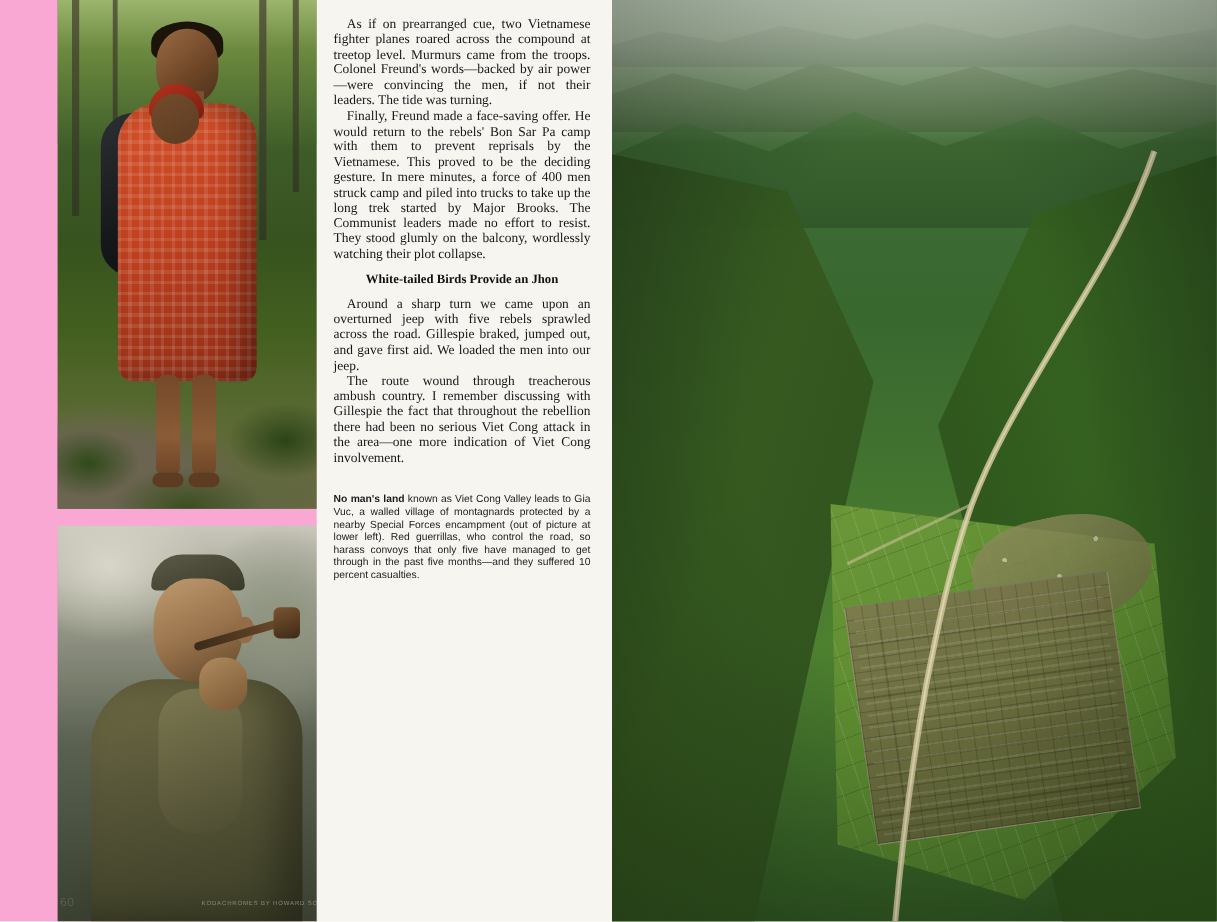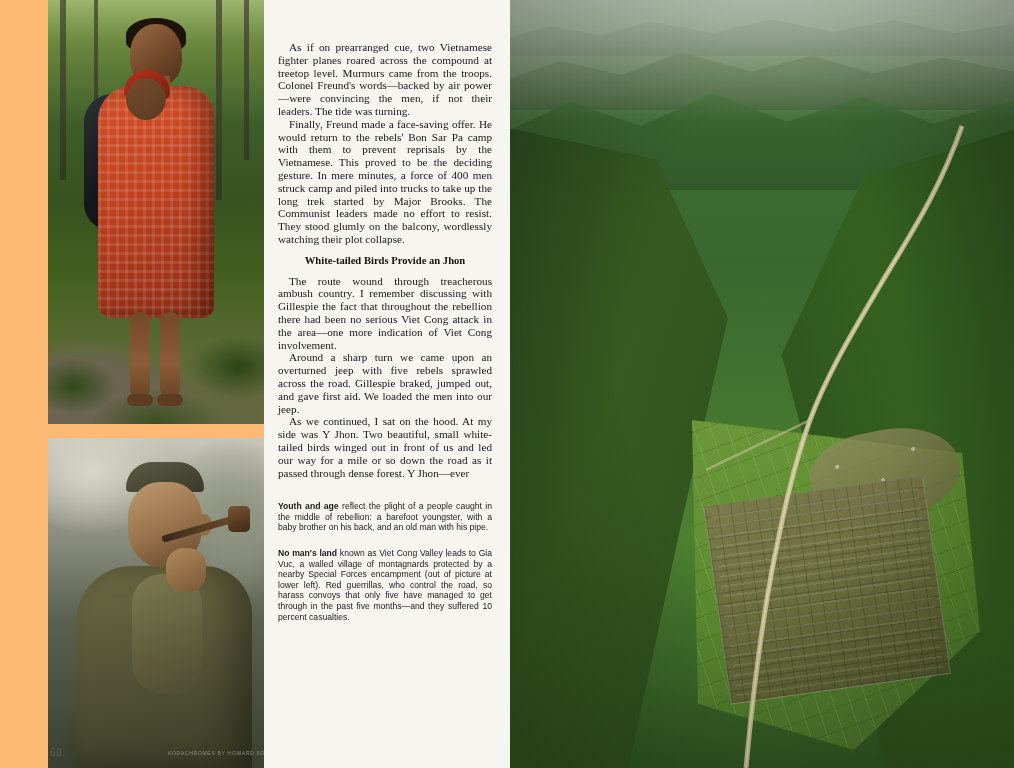--- a/index.html
+++ b/index.html
@@ -21,21 +21,21 @@
     inset: 0;
     background: #f6f4ee;
     display: flex;
   }
 
   
   .left-col {
     position: relative;
     width: 264px;
     height: 768px;
-    background: #fdba74;
+    background: #f9a8d4;
     flex: none;
   }
 
   .photo {
     position: absolute;
     overflow: hidden;
   }
 
   
   .photo-boy {
@@ -225,21 +225,21 @@
   }
   .body-text {
     font-family: "Liberation Serif", serif;
     font-size: 11.2px;
     line-height: 12.8px;
     color: #17171a;
     text-align: justify;
     hyphens: auto;
   }
   .body-text p { margin: 0; text-indent: 11px; }
-  .body-text p.first { text-indent: 11px; margin-top: 27px; }
+  .body-text p.first { text-indent: 11px; }
 
   .subhead {
     font-family: "Liberation Serif", serif;
     font-weight: bold;
     font-size: 10.6px;
     text-align: center;
     margin: 9px 0 7px 0;
     color: #111;
   }
 
@@ -422,28 +422,24 @@
     </div>
 
     <div class="folio">60</div>
   </div>
 
   <div class="text-col">
     <div class="body-text">
       <p class="first">As if on prearranged cue, two Vietnamese fighter planes roared across the compound at treetop level. Murmurs came from the troops. Colonel Freund's words—backed by air power—were convincing the men, if not their leaders. The tide was turning.</p>
       <p>Finally, Freund made a face-saving offer. He would return to the rebels' Bon Sar Pa camp with them to prevent reprisals by the Vietnamese. This proved to be the deciding gesture. In mere minutes, a force of 400 men struck camp and piled into trucks to take up the long trek started by Major Brooks. The Communist leaders made no effort to resist. They stood glumly on the balcony, wordlessly watching their plot collapse.</p>
       <div class="subhead">White-tailed Birds Provide an Jhon</div>
+      <p>Around a sharp turn we came upon an overturned jeep with five rebels sprawled across the road. Gillespie braked, jumped out, and gave first aid. We loaded the men into our jeep.</p>
       <p>The route wound through treacherous ambush country. I remember discussing with Gillespie the fact that throughout the rebellion there had been no serious Viet Cong attack in the area—one more indication of Viet Cong involvement.</p>
-      <p>Around a sharp turn we came upon an overturned jeep with five rebels sprawled across the road. Gillespie braked, jumped out, and gave first aid. We loaded the men into our jeep.</p>
-      <p>As we continued, I sat on the hood. At my side was Y Jhon. Two beautiful, small white-tailed birds winged out in front of us and led our way for a mile or so down the road as it passed through dense forest. Y Jhon—ever</p>
     </div>
 
-    <div class="caption-block">
-      <p><span class="lead">Youth and age</span><span> reflect the plight of a people caught in the middle of rebellion: a barefoot youngster, with a baby brother on his back, and an old man with his pipe.</span></p>
-    </div>
 
     <div class="caption-block">
       <p><span class="lead">No man's land</span><span> known as Viet Cong Valley leads to Gia Vuc, a walled village of montagnards protected by a nearby Special Forces encampment (out of picture at lower left). Red guerrillas, who control the road, so harass convoys that only five have managed to get through in the past five months—and they suffered 10 percent casualties.</span></p>
     </div>
   </div>
 
   <div class="right-col">
     <div class="aerial">
       <div class="ridge r1"></div>
       <div class="ridge r2"></div>

